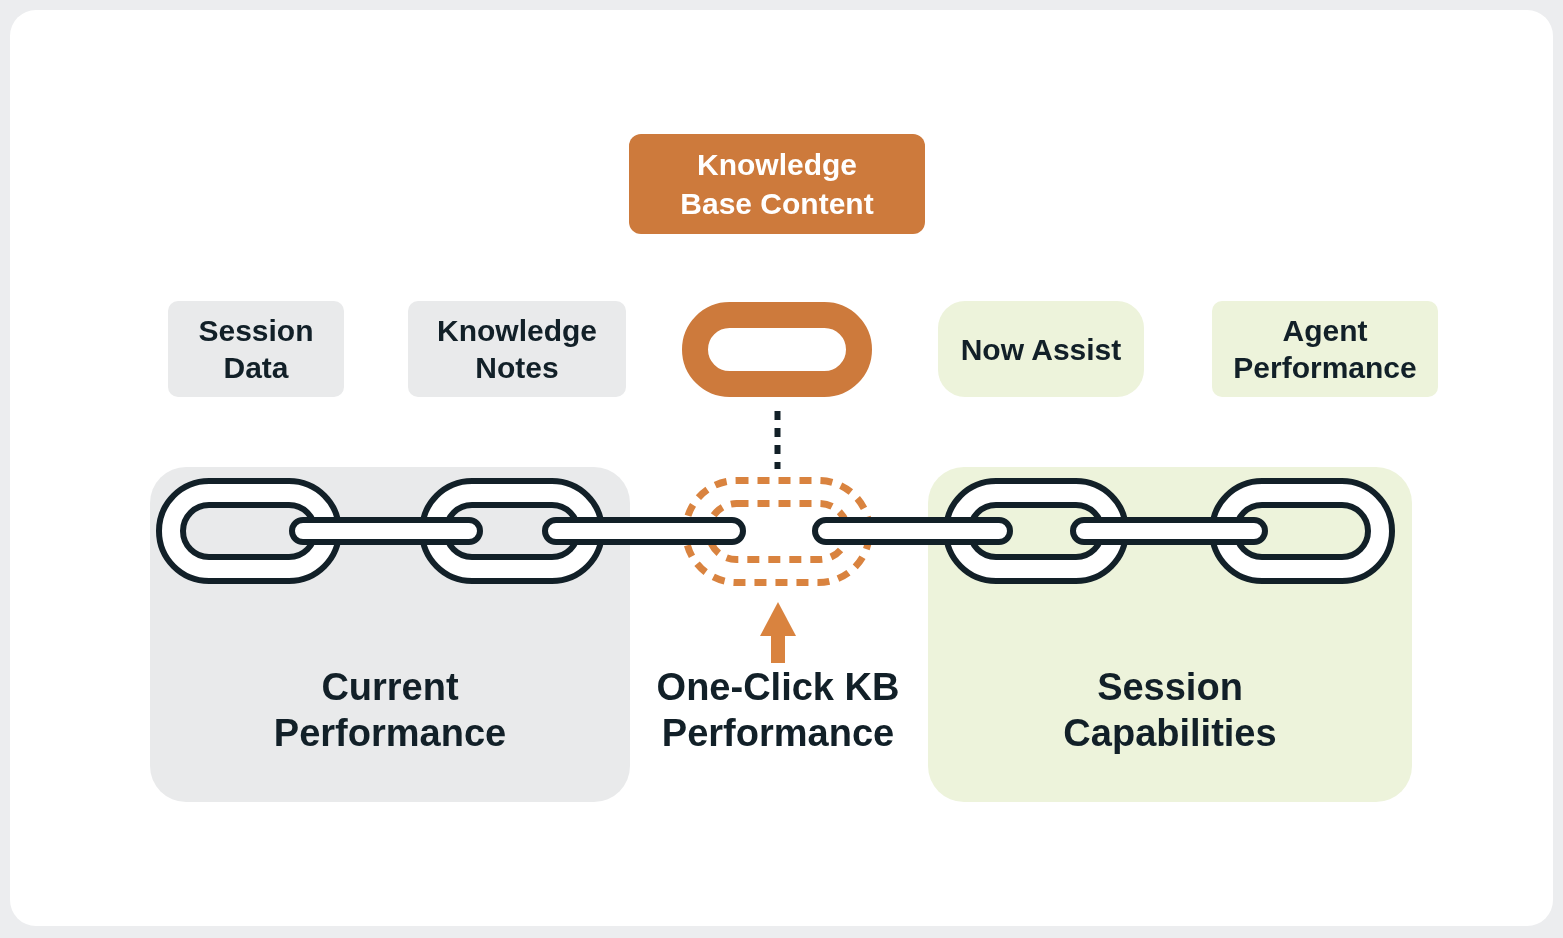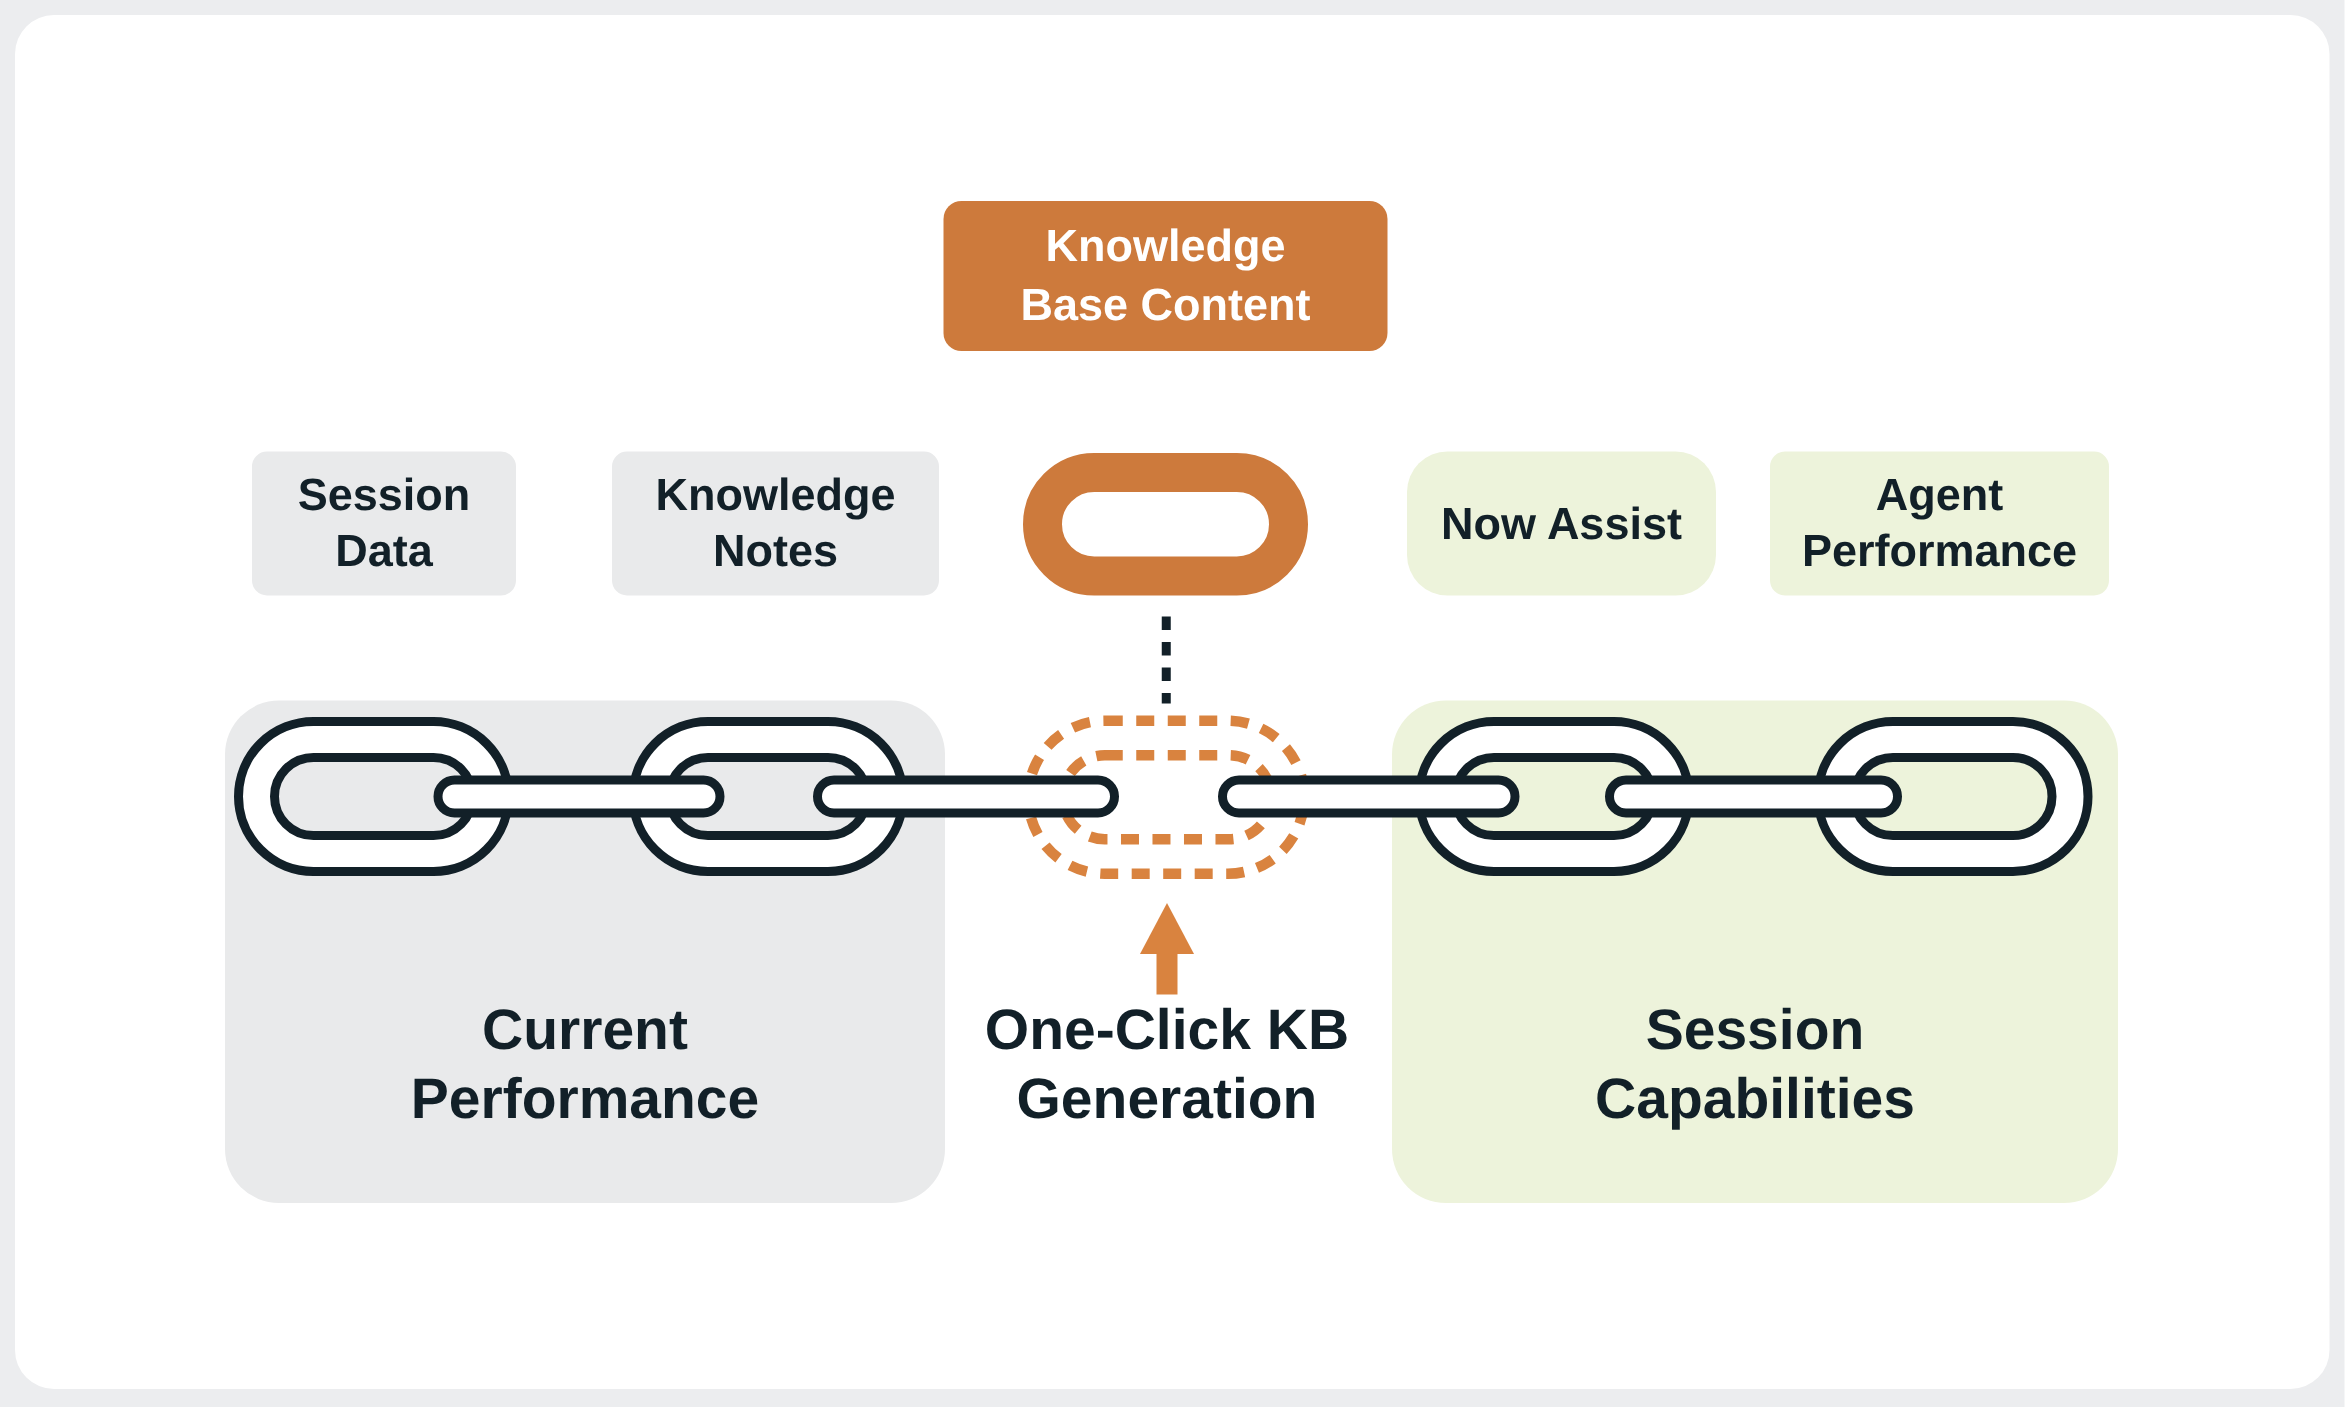--- a/index.html
+++ b/index.html
@@ -40,21 +40,21 @@
     color: #122028;
     font-size: 30px; font-weight: 700; line-height: 37px;
     padding: 4px 14px;
     z-index: 3;
   }
   .label-box.gray  { background: #E9EAEB; }
   .label-box.green { background: #EDF3DB; }
   .box-session     { left: 168px;  width: 176px; }
   .box-resolution  { left: 408px;  width: 218px; }
   .box-nowassist   { left: 938px;  width: 206px; border-radius: 27px; }
-  .box-agentperf   { left: 1180px; width: 226px; }
+  .box-agentperf   { left: 1212px; width: 226px; }
 
   
   .orange-link {
     left: 682px; top: 302px; width: 190px; height: 95px;
     border: 26px solid #CD7A3C;
     border-radius: 60px;
     background: transparent;
     z-index: 3;
   }
 
@@ -139,14 +139,14 @@
     <rect x="1073" y="520" width="192" height="22" rx="11"></rect>
   </g>
 
   <g fill="#D9833F">
     <path d="M760,636 L778,602 L796,636 Z"></path>
     <rect x="771" y="632" width="14" height="31"></rect>
   </g>
 </svg>
 
 <div class="abs caption caption-current">Current Performance</div>
-<div class="abs caption caption-action">One-Click KB Generation</div>
+<div class="abs caption caption-action">One-Click KB Performance</div>
 <div class="abs caption caption-future">Session Capabilities</div>
 
 </body></html>

